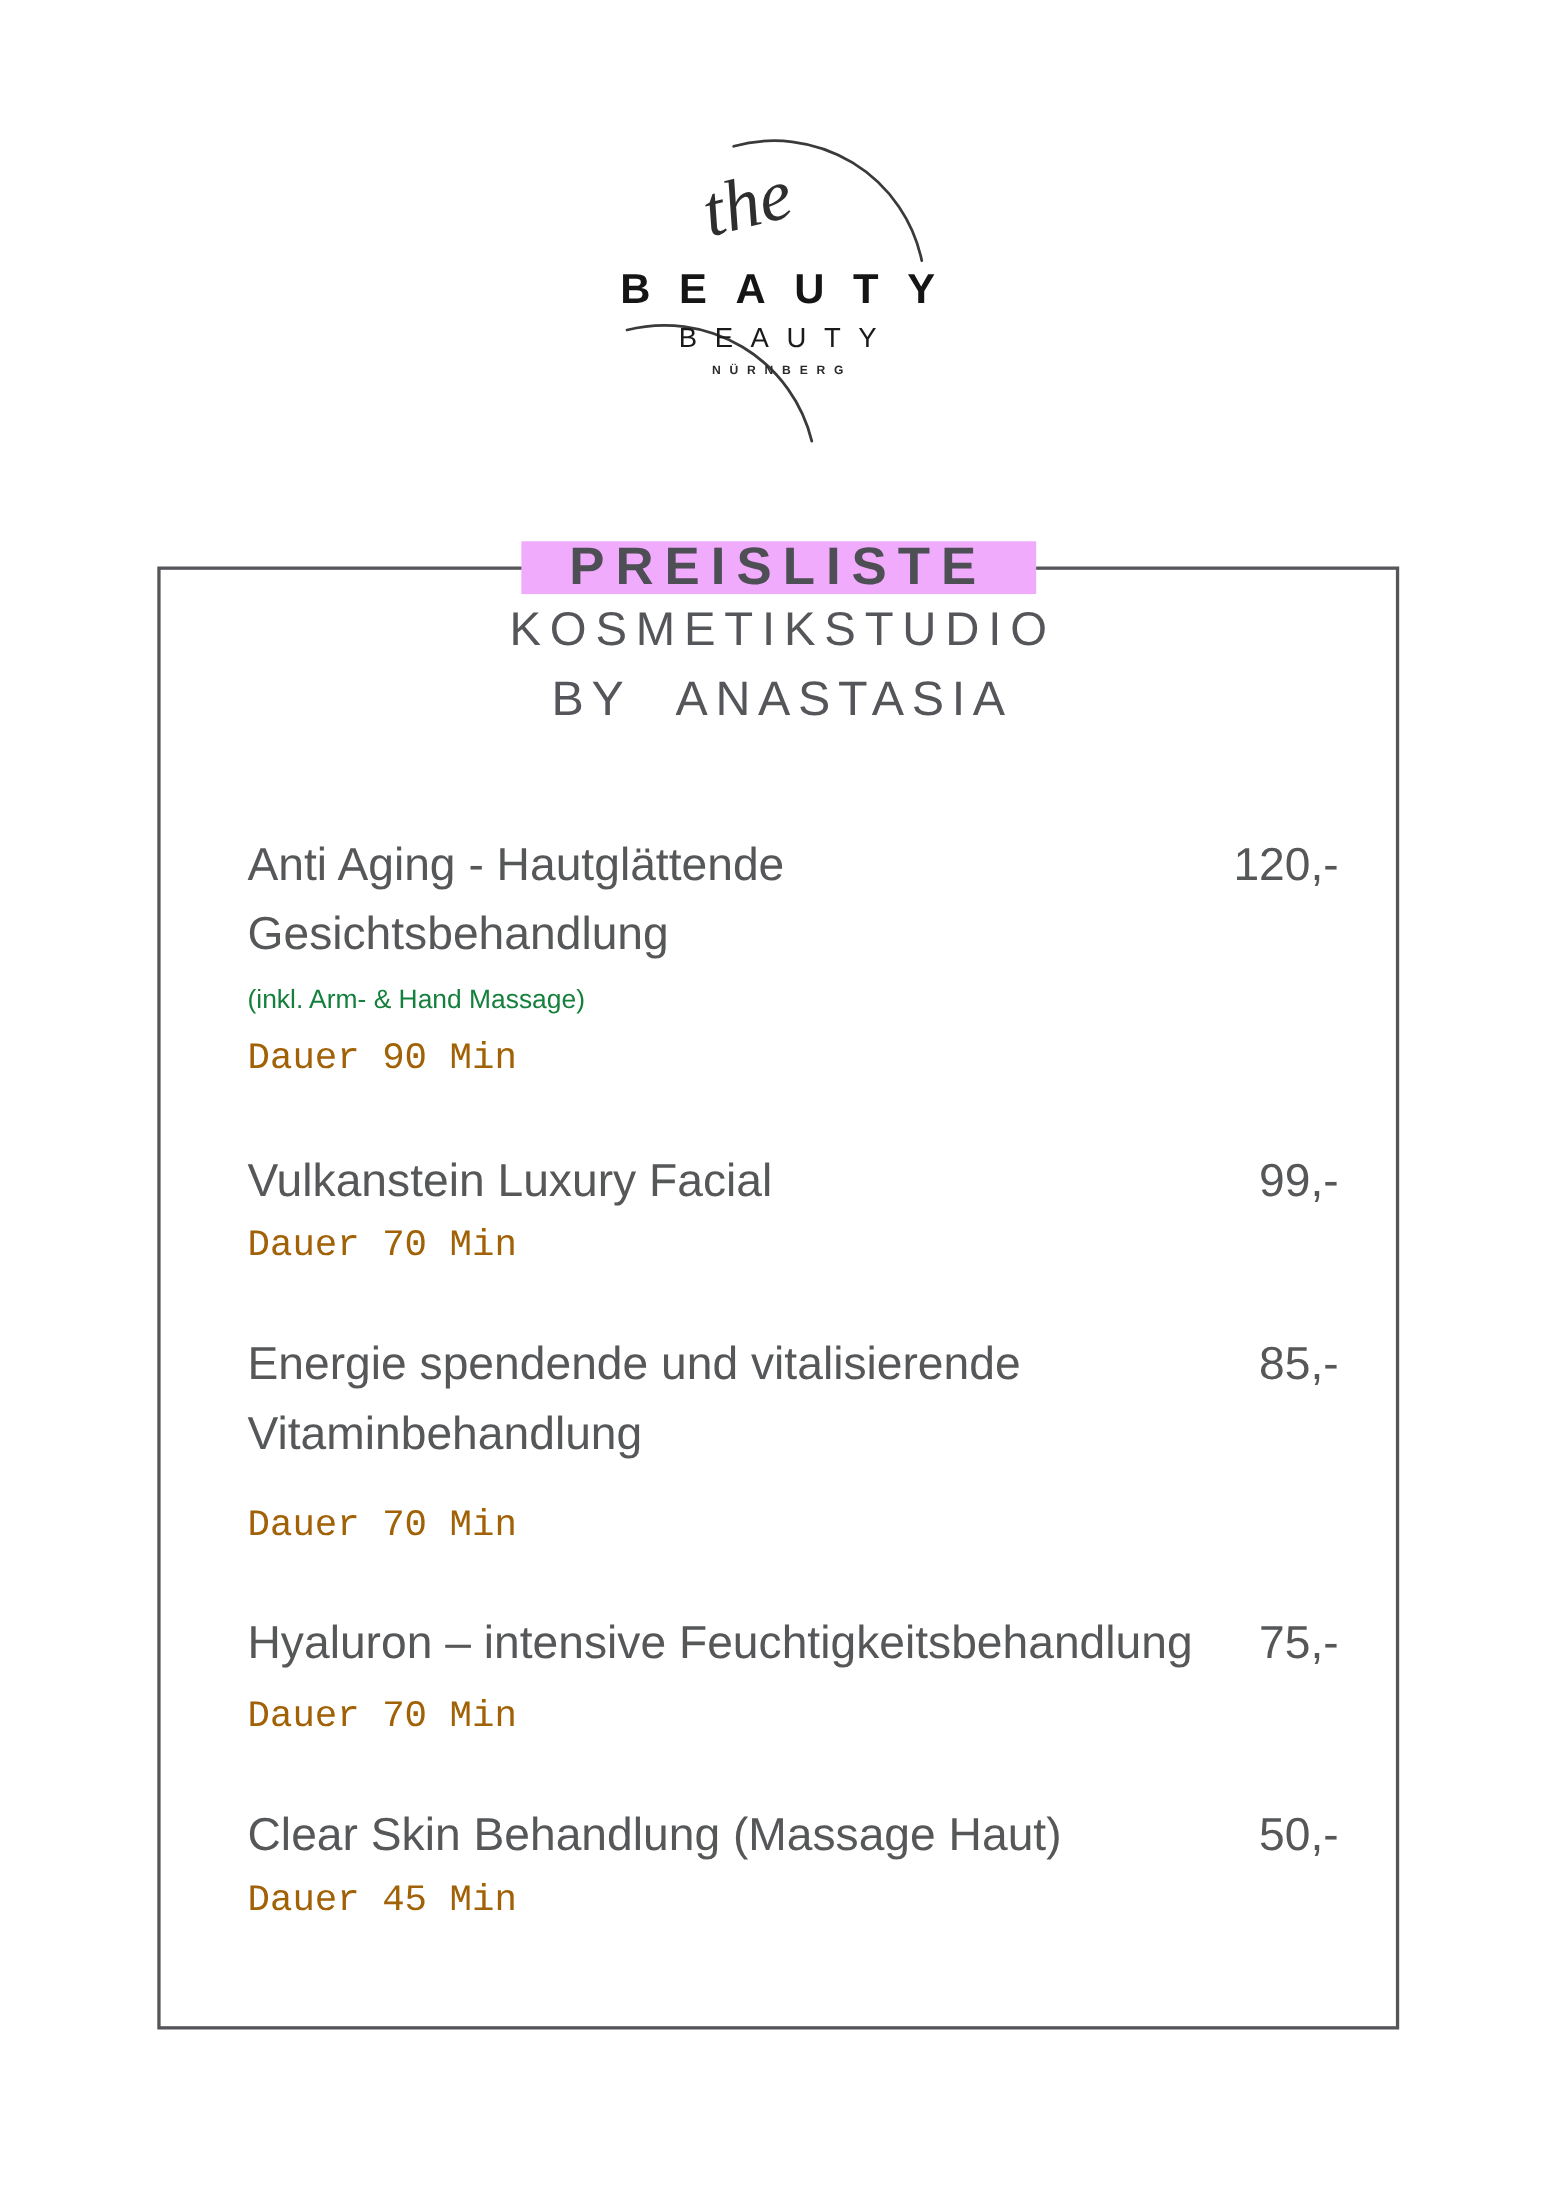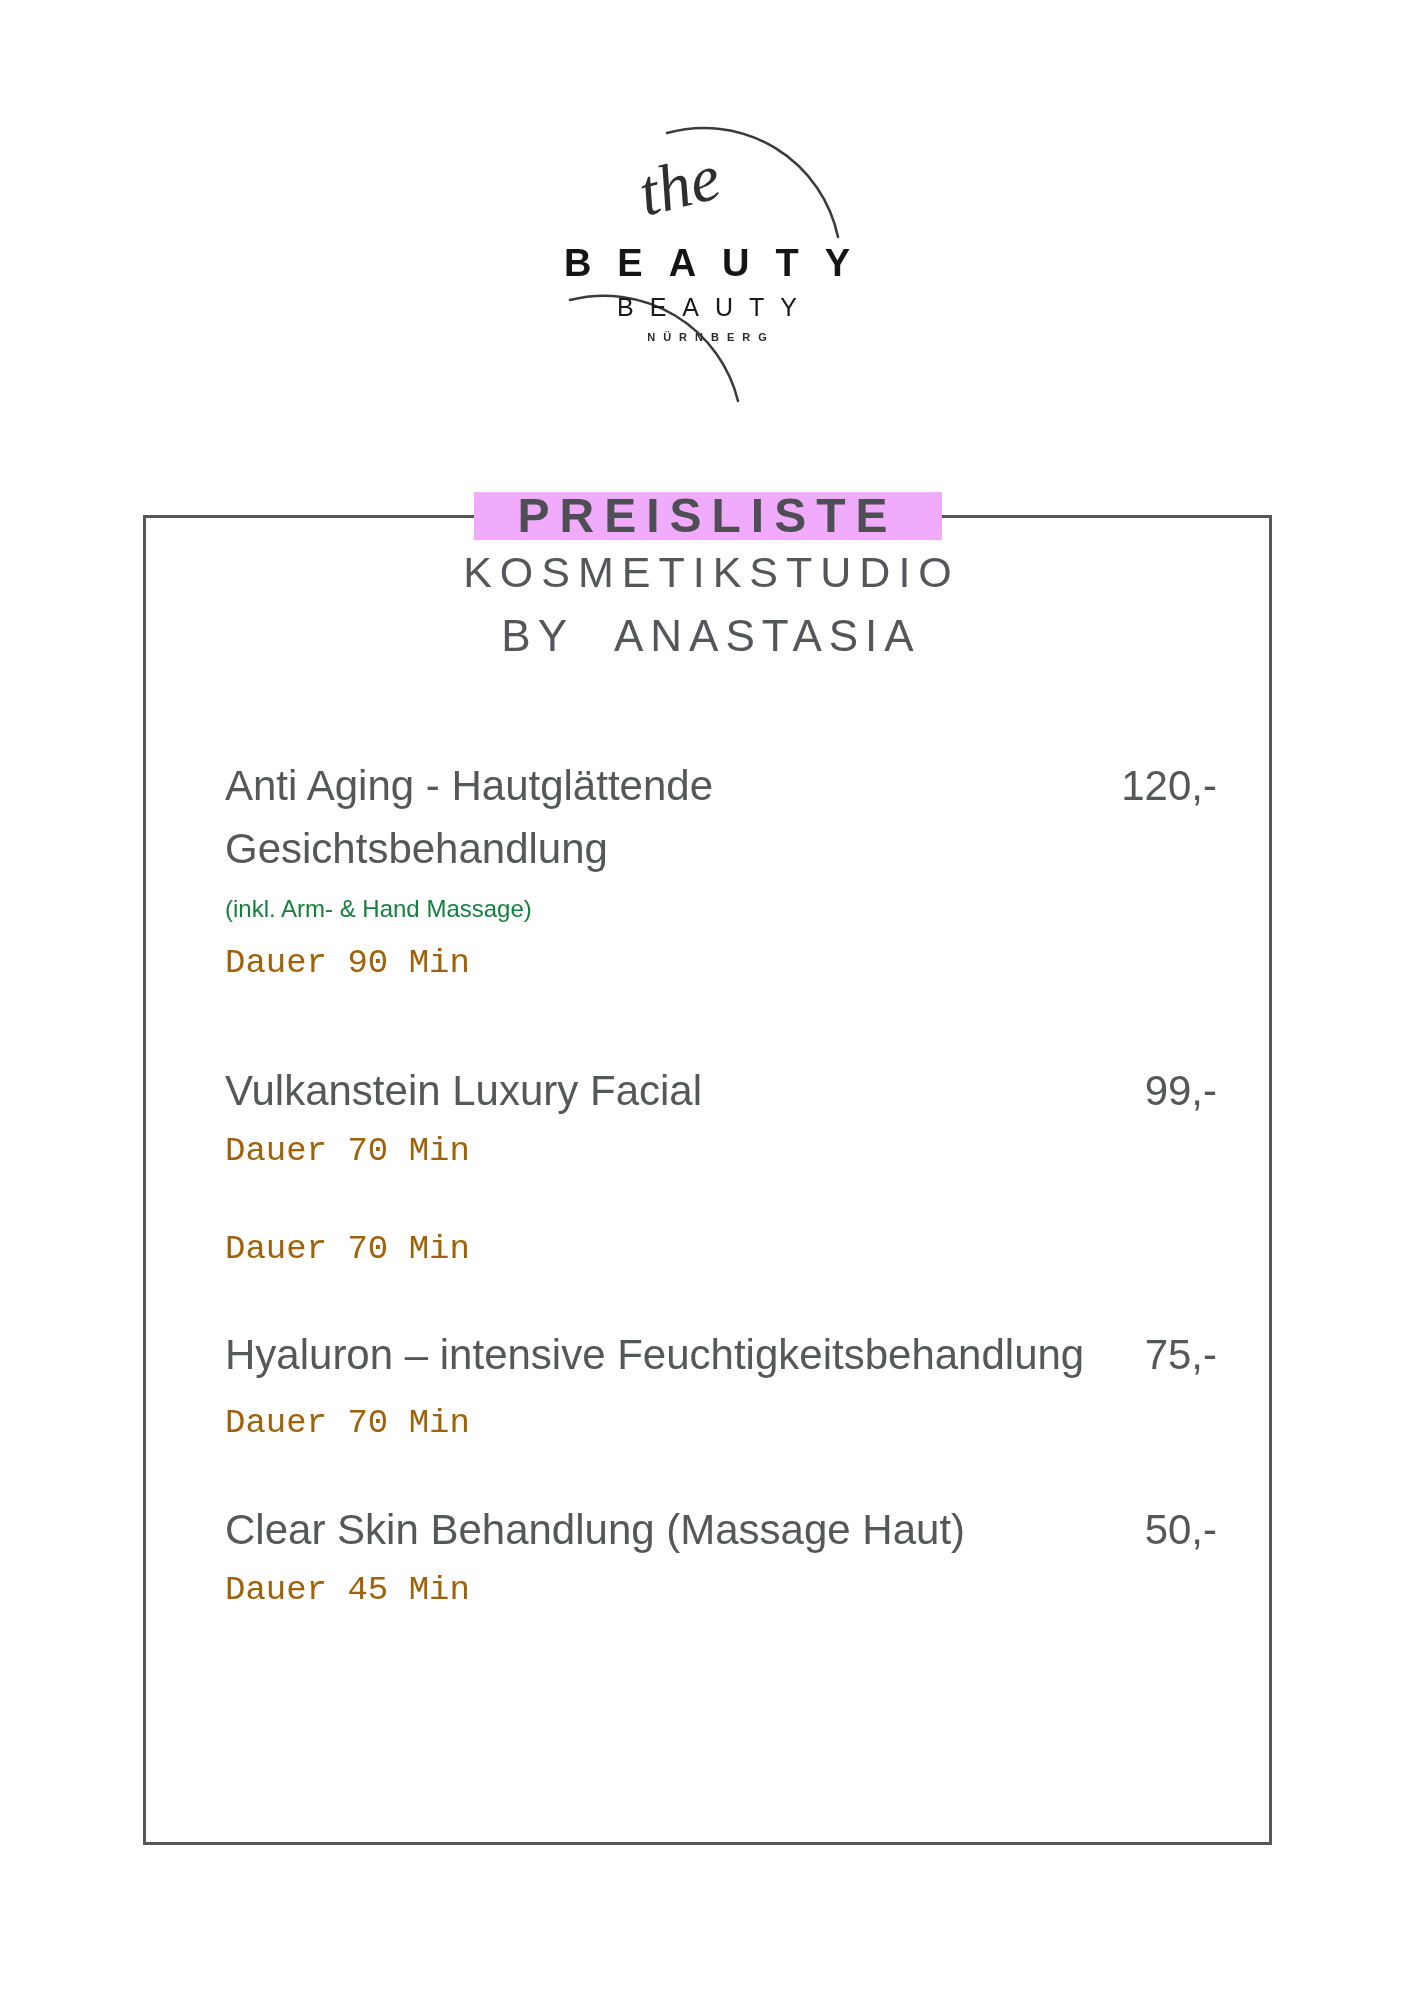--- a/index.html
+++ b/index.html
@@ -119,21 +119,21 @@
     color: #55565a;
     line-height: 1.15;
   }
 
   
   .list {
     margin-top: 92px;
     padding: 0 52px 0 79px;
   }
   .item {
-    margin-bottom: 72px;
+    margin-bottom: 54px;
   }
   .item-row {
     display: flex;
     justify-content: space-between;
     align-items: flex-start;
   }
   .item-name {
     font-size: 42px;
     line-height: 1.5;
     color: #565759;
@@ -201,20 +201,24 @@
 
       <div class="item tight">
         <div class="item-row">
           <div class="item-name">Vulkanstein Luxury Facial</div>
           <div class="item-price">99,-</div>
         </div>
         <div class="item-duration">Dauer 70 Min</div>
       </div>
 
       <div class="item tight">
+        <div class="item-row">
+          <div class="item-name">Energie spendende und vitalisierende Vitaminbehandlung</div>
+          <div class="item-price">85,-</div>
+        </div>
         <div class="item-duration gap-lg">Dauer 70 Min</div>
       </div>
 
       <div class="item tight">
         <div class="item-row">
           <div class="item-name">Hyaluron – intensive Feuchtigkeitsbehandlung</div>
           <div class="item-price">75,-</div>
         </div>
         <div class="item-duration gap-md">Dauer 70 Min</div>
       </div>

